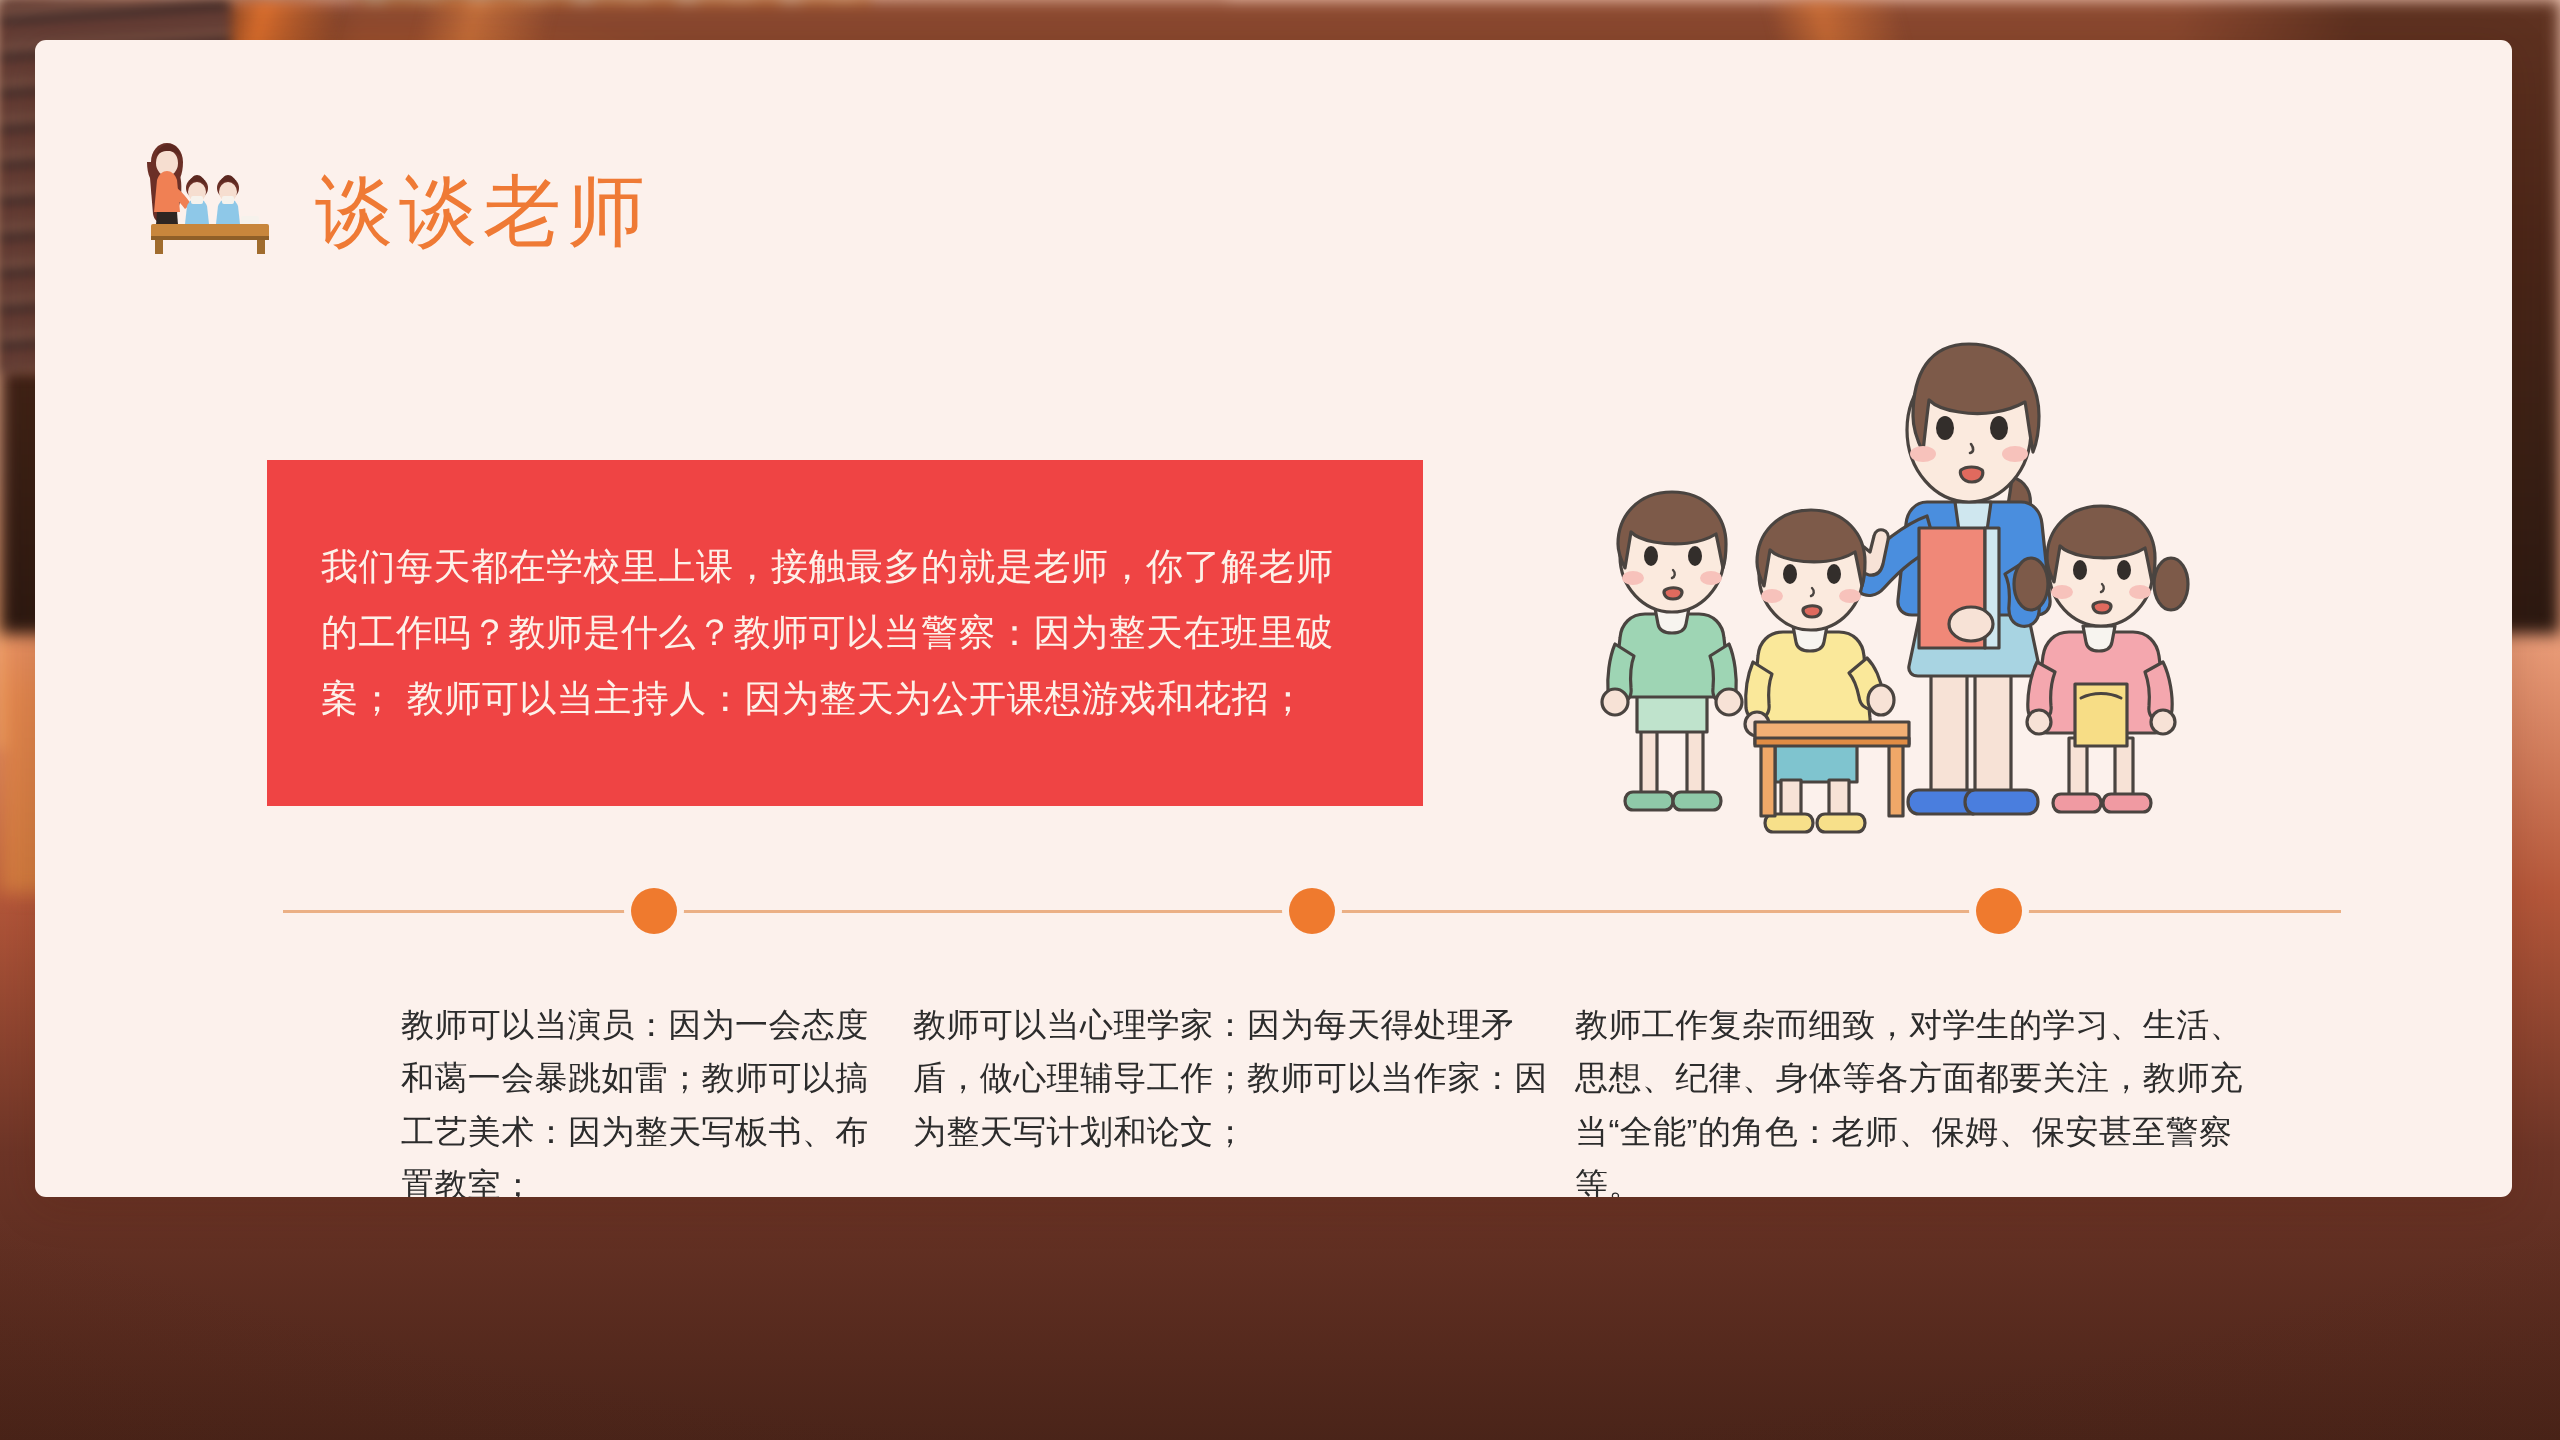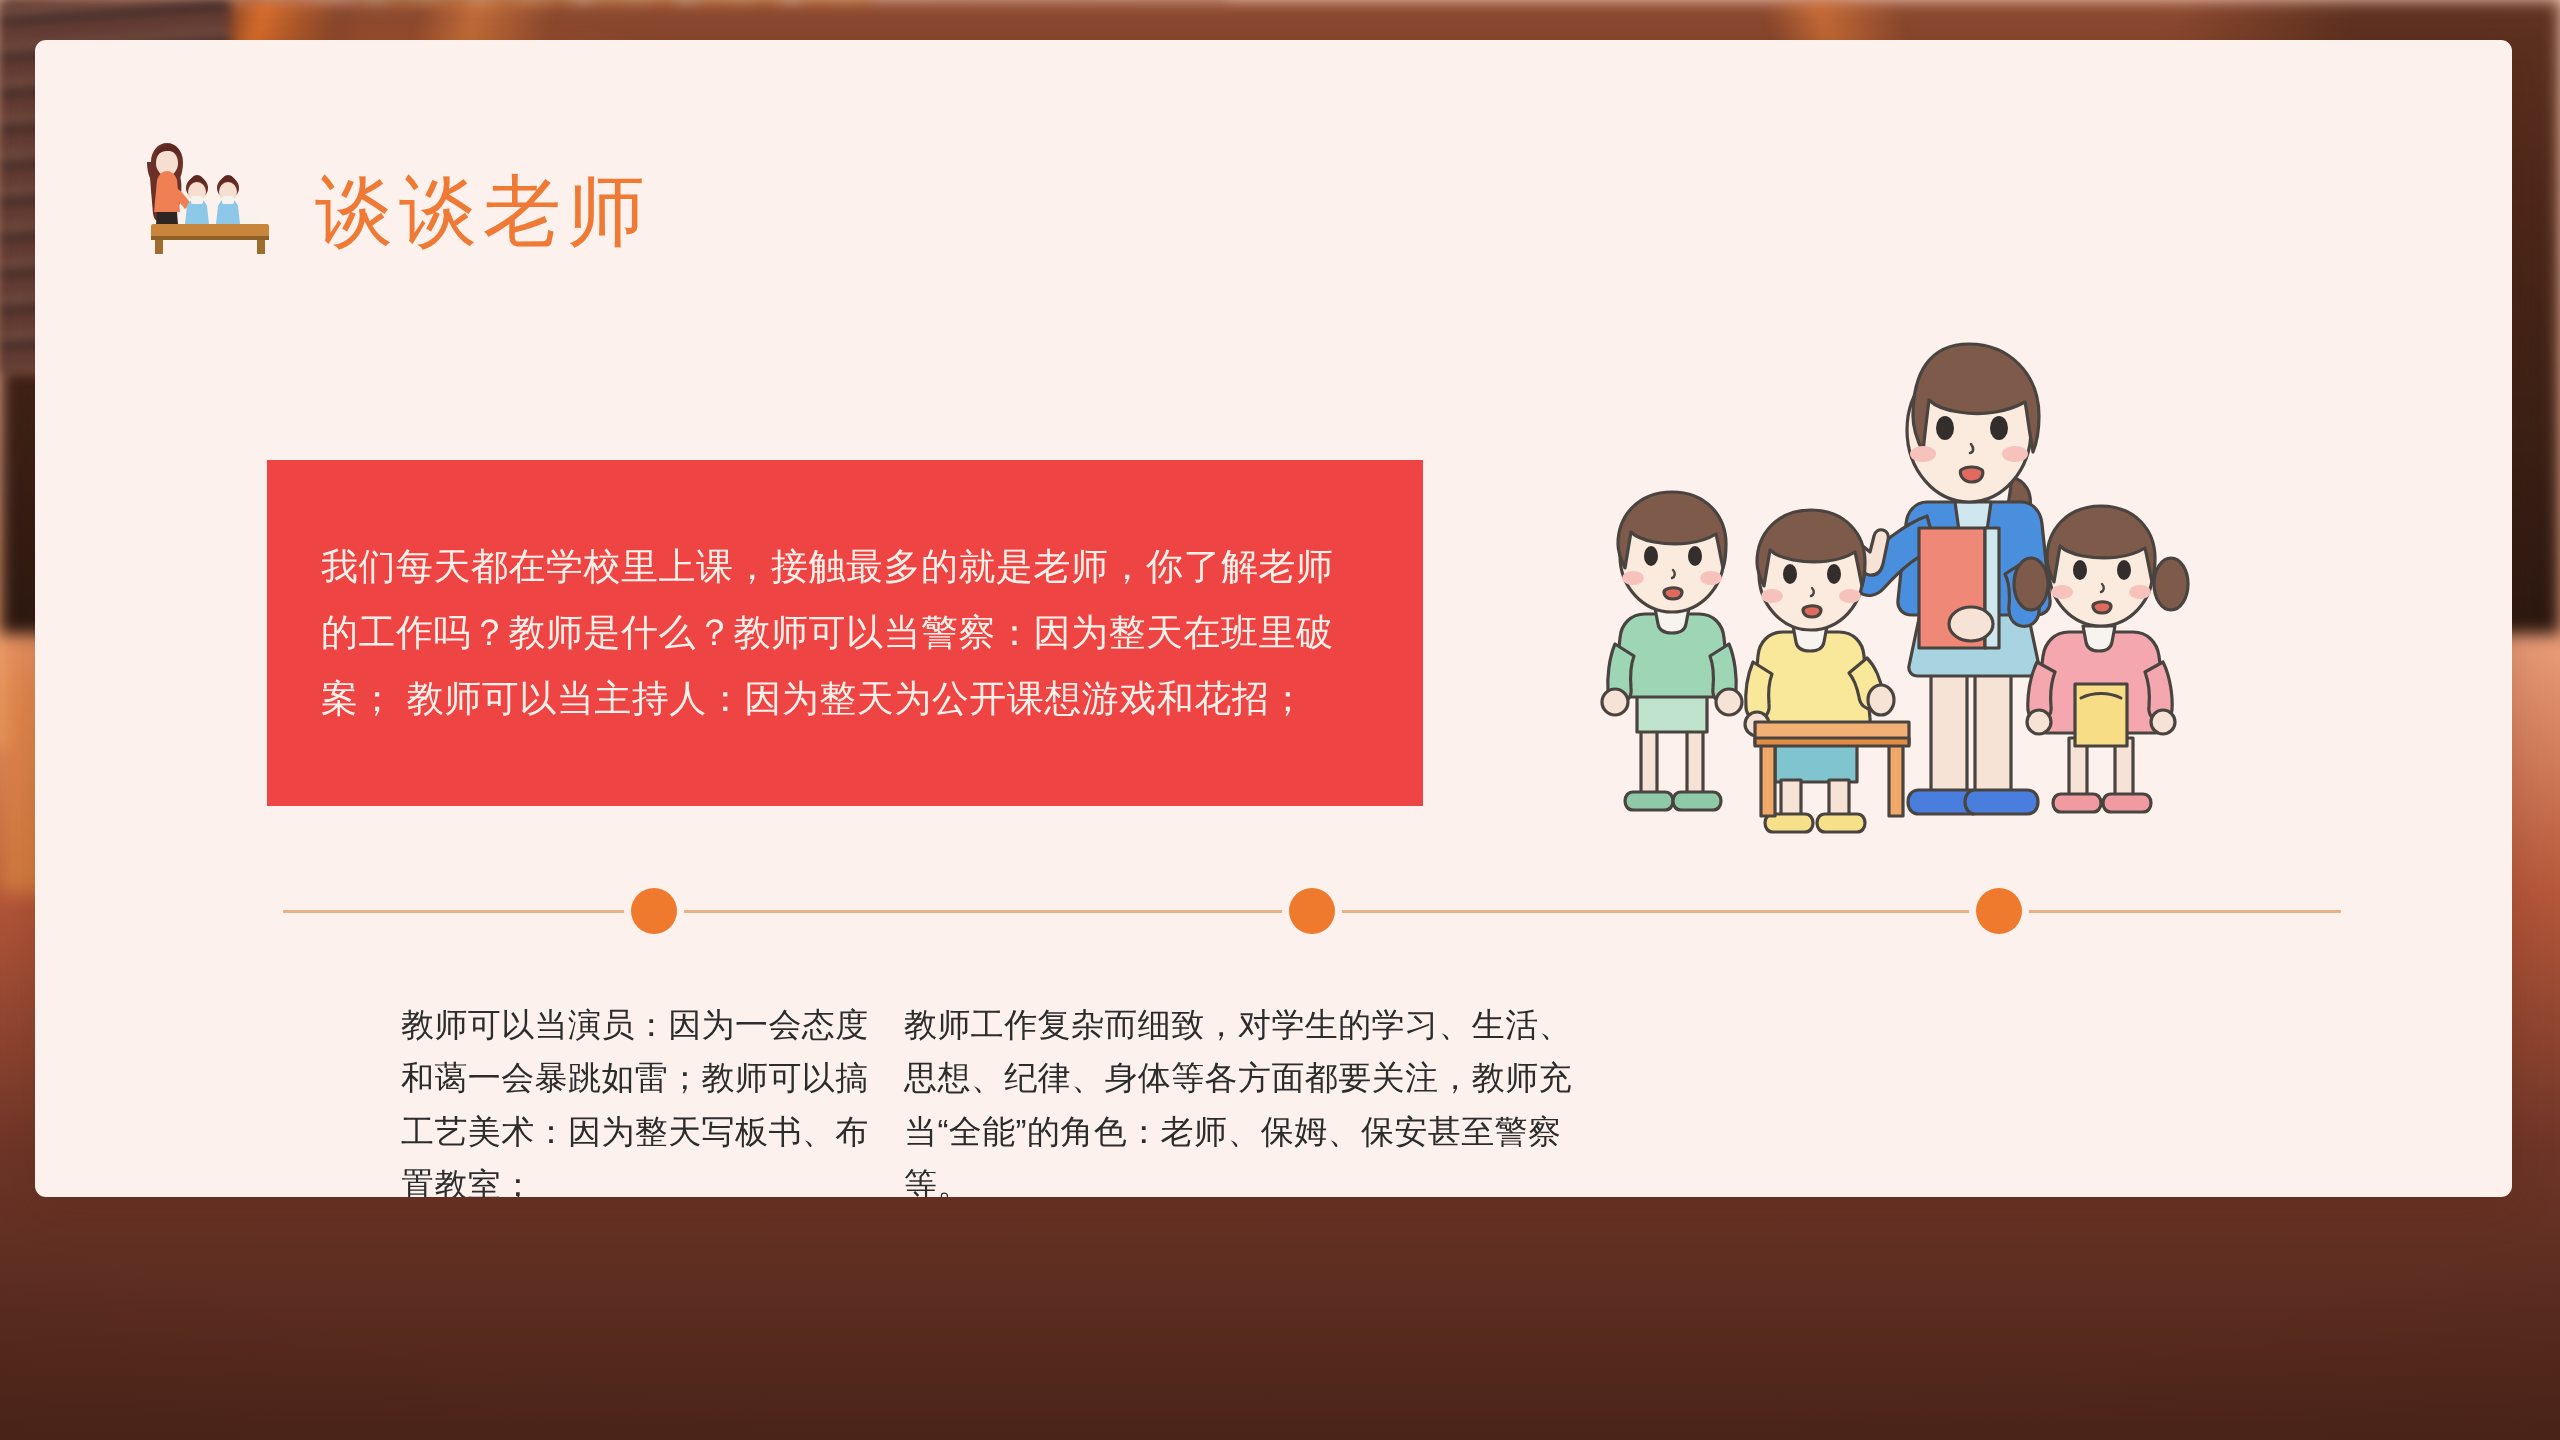--- a/index.html
+++ b/index.html
@@ -131,21 +131,21 @@
   .timeline .dot {
     position:absolute; top:-22px; width:46px; height:46px;
     border-radius:50%; background:#ef7a2e;
     box-shadow:0 0 0 7px #fcf1ec;
   }
   .timeline .dot.d1 { left:348px; }
   .timeline .dot.d2 { left:1006px; }
   .timeline .dot.d3 { left:1693px; }
 
   
-  .columns { position:absolute; left:366px; top:958px; width:1960px; display:flex; gap:3px; }
+  .columns { position:absolute; left:366px; top:958px; width:1960px; display:flex; gap:12px; }
   .col { font-size:33px; line-height:1.62; color:#2c2c2c; letter-spacing:.4px; }
   .col.c1 { width:500px; }
   .col.c2 { width:650px; }
   .col.c3 { width:680px; }
 </style>
 </head>
 <body>
 
 <div id="bg">
   <div class="layer bg-base"></div>
@@ -321,16 +321,17 @@
 
   <div class="timeline">
     <div class="rule"></div>
     <div class="dot d1"></div>
     <div class="dot d2"></div>
     <div class="dot d3"></div>
   </div>
 
   <div class="columns">
     <div class="col c1">教师可以当演员：因为一会态度和蔼一会暴跳如雷；教师可以搞工艺美术：因为整天写板书、布置教室；</div>
+    <div class="col c2">教师可以当心理学家：因为每天得处理矛盾，做心理辅导工作；教师可以当作家：因为整天写计划和论文；</div>
     <div class="col c3">教师工作复杂而细致，对学生的学习、生活、思想、纪律、身体等各方面都要关注，教师充当“全能”的角色：老师、保姆、保安甚至警察等。</div>
   </div>
 
 </div>
 
 </body></html>

